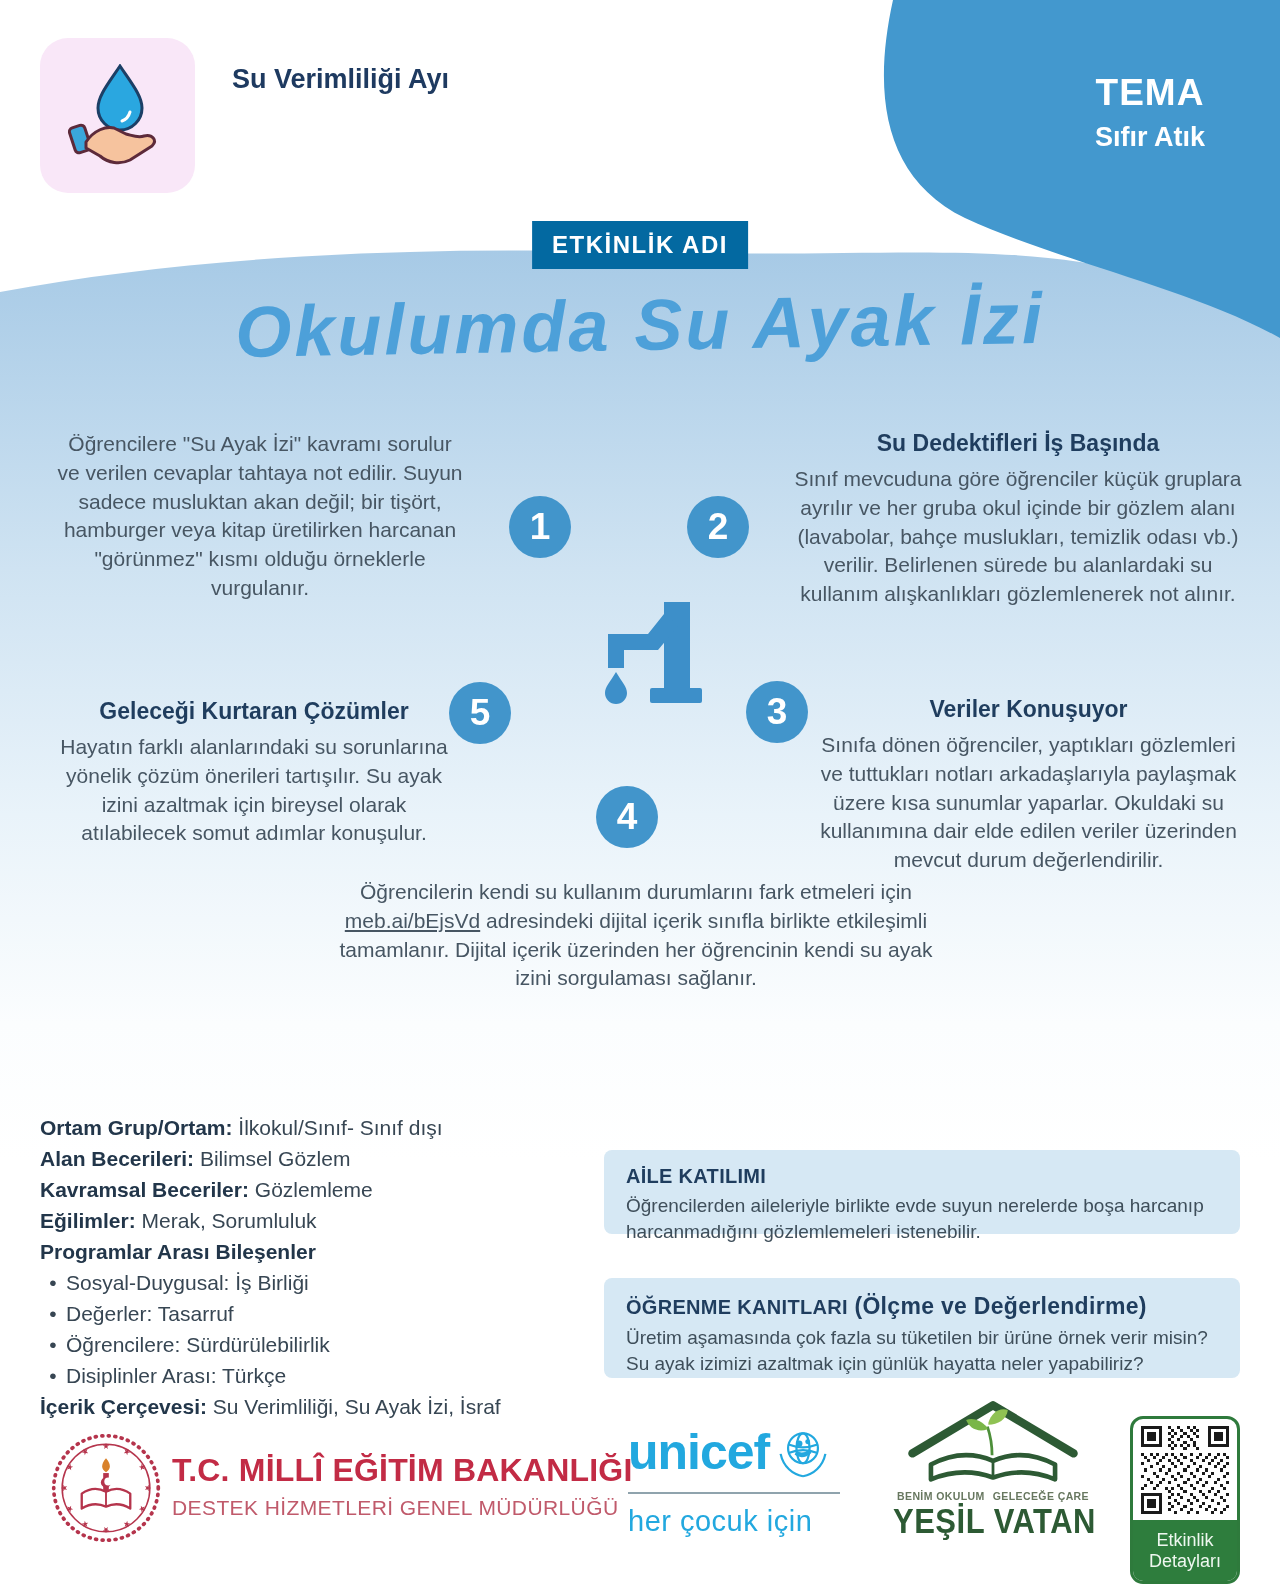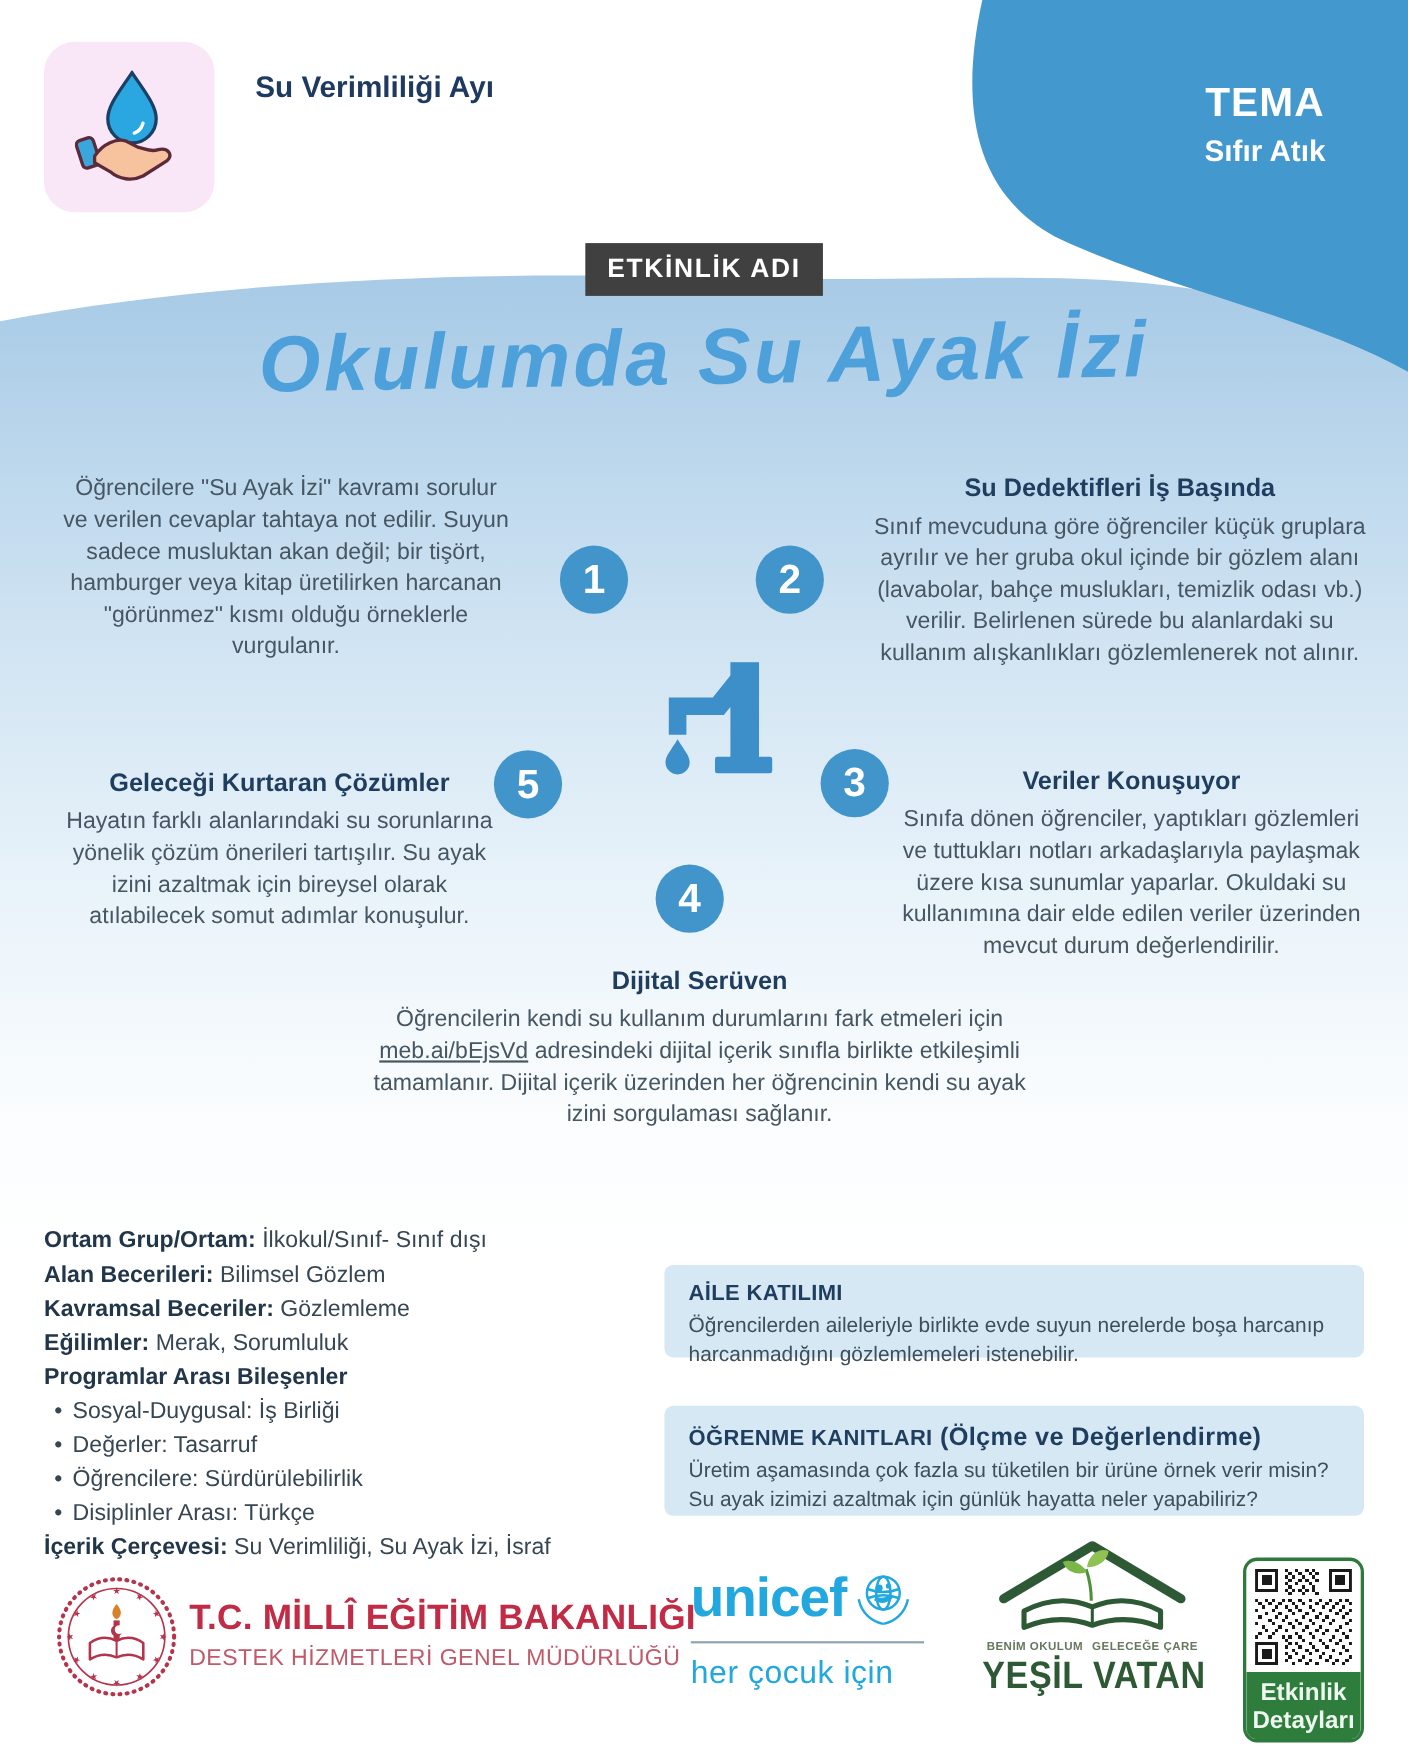--- a/index.html
+++ b/index.html
@@ -21,21 +21,21 @@
   .brand-month{
     font-family:"DejaVu Serif", serif;font-style:italic;font-weight:bold;
     font-size:48px;color:#1e3a60;line-height:1.05;
   }
   .brand-sub{font-size:27px;font-weight:bold;color:#1e3a60;margin-top:6px;}
   .tema{left:1040px;top:72px;width:220px;text-align:center;color:#ffffff;z-index:3;}
   .tema-label{font-size:37px;font-weight:bold;letter-spacing:1px;}
   .tema-value{font-size:27px;font-weight:bold;margin-top:8px;}
   .badge{
     left:50%;top:221px;transform:translateX(-50%);
-    background:#404040;color:#ffffff;font-size:24px;font-weight:bold;
+    background:#0369a1;color:#ffffff;font-size:24px;font-weight:bold;
     letter-spacing:1.5px;padding:10px 20px;z-index:3;white-space:nowrap;
   }
   .script-title{
     left:0;top:284px;width:1280px;text-align:center;z-index:2;
     font-style:italic;font-weight:bold;font-size:72px;letter-spacing:3px;
     color:#4da0d9;transform:rotate(-1deg);
   }
   
   .act{z-index:2;text-align:center;}
   .act h3{margin:0 0 8px 0;font-size:23px;font-weight:bold;color:#1f3d5e;}
@@ -85,21 +85,21 @@
   .yesil{left:893px;top:1396px;width:200px;text-align:center;z-index:2;}
   .yesil-small{font-size:10.5px;font-weight:bold;color:#67775f;letter-spacing:.4px;display:flex;justify-content:space-between;padding:0 4px;margin-top:2px;}
   .yesil-main{font-size:31px;font-weight:bold;color:#2d5a34;letter-spacing:.5px;transform:scaleY(1.12);margin-top:2px;white-space:nowrap;}
   .qr-card{
     left:1130px;top:1416px;width:110px;height:168px;background:#ffffff;
     border:3px solid #2e7a3c;border-radius:13px;z-index:2;display:flex;flex-direction:column;overflow:hidden;box-sizing:border-box;
   }
   .qr-img{margin:7px auto 0 auto;}
   .qr-label{
     flex:1;background:#2e7d3d;margin-top:6px;color:#eef7ef;
-    font-size:22px;font-weight:bold;text-align:center;line-height:1.15;
+    font-size:18px;font-weight:normal;text-align:center;line-height:1.15;
     display:flex;align-items:center;justify-content:center;padding:4px 6px;
   }
 </style>
 </head>
 <body>
 
 <svg id="bg-svg" width="1280" height="1160" viewBox="0 0 1280 1160">
   <defs>
     <linearGradient id="waveGrad" x1="0" y1="0" x2="0" y2="1">
       <stop offset="0" stop-color="#a7cae6"></stop>
@@ -155,21 +155,20 @@
 </section>
 <section class="abs act sec3">
   <h3>Veriler Konuşuyor</h3>
   <p>Sınıfa dönen öğrenciler, yaptıkları gözlemleri ve tuttukları notları arkadaşlarıyla paylaşmak üzere kısa sunumlar yaparlar. Okuldaki su kullanımına dair elde edilen veriler üzerinden mevcut durum değerlendirilir.</p>
 </section>
 <section class="abs act sec5">
   <h3>Geleceği Kurtaran Çözümler</h3>
   <p>Hayatın farklı alanlarındaki su sorunlarına yönelik çözüm önerileri tartışılır. Su ayak izini azaltmak için bireysel olarak atılabilecek somut adımlar konuşulur.</p>
 </section>
 <section class="abs act sec4">
-  <h3>Dijital Serüven</h3>
   <p><span>Öğrencilerin kendi su kullanım durumlarını fark etmeleri için </span><a class="link" href="#">meb.ai/bEjsVd</a><span> adresindeki dijital içerik sınıfla birlikte etkileşimli tamamlanır. Dijital içerik üzerinden her öğrencinin kendi su ayak izini sorgulaması sağlanır.</span></p>
 </section>
 
 <div class="abs meta">
   <div class="row"><span class="lbl">Ortam Grup/Ortam:</span><span> İlkokul/Sınıf- Sınıf dışı</span></div>
   <div class="row"><span class="lbl">Alan Becerileri:</span><span> Bilimsel Gözlem</span></div>
   <div class="row"><span class="lbl">Kavramsal Beceriler:</span><span> Gözlemleme</span></div>
   <div class="row"><span class="lbl">Eğilimler:</span><span> Merak, Sorumluluk</span></div>
   <div class="row title">Programlar Arası Bileşenler</div>
   <div class="bullet"><span class="dot">•</span><span>Sosyal-Duygusal: İş Birliği</span></div>

